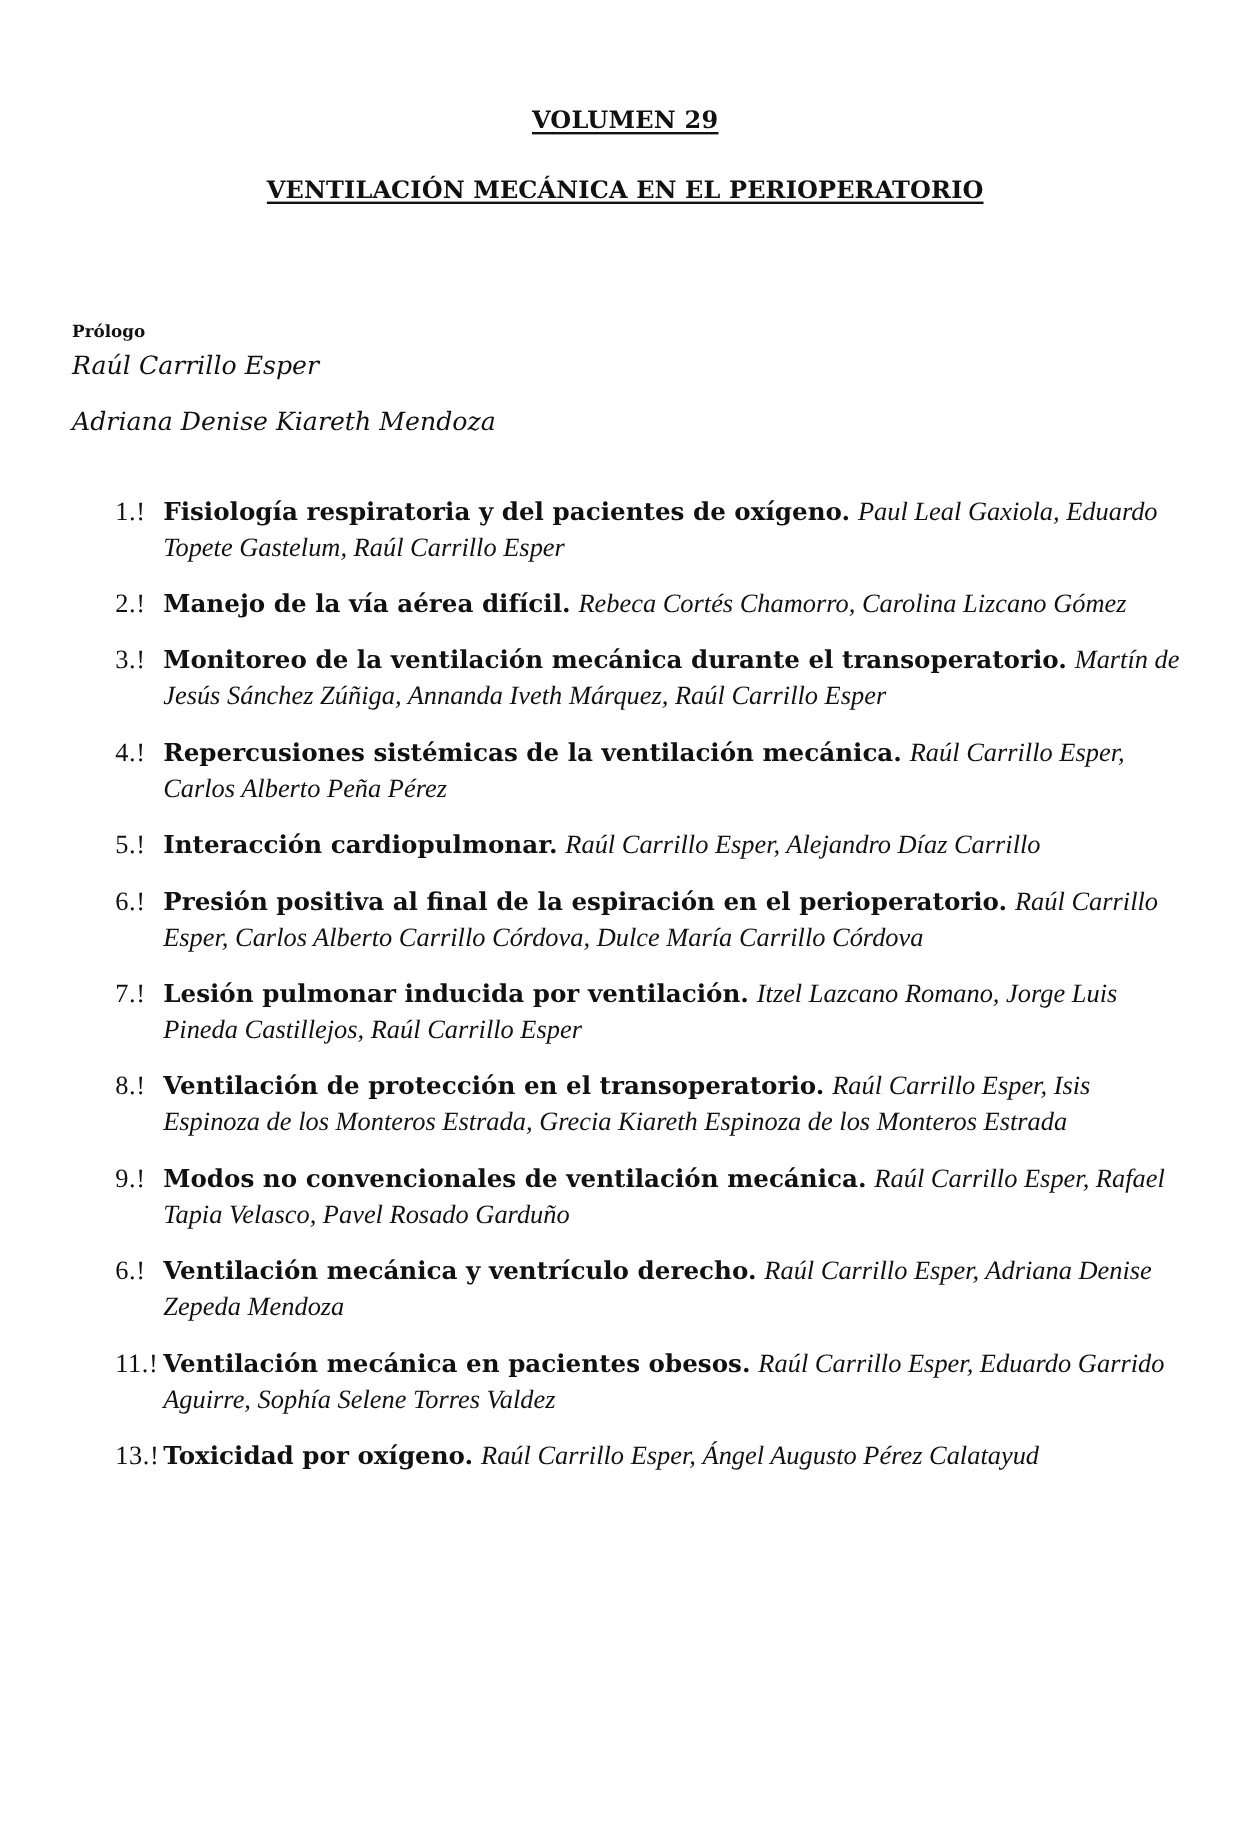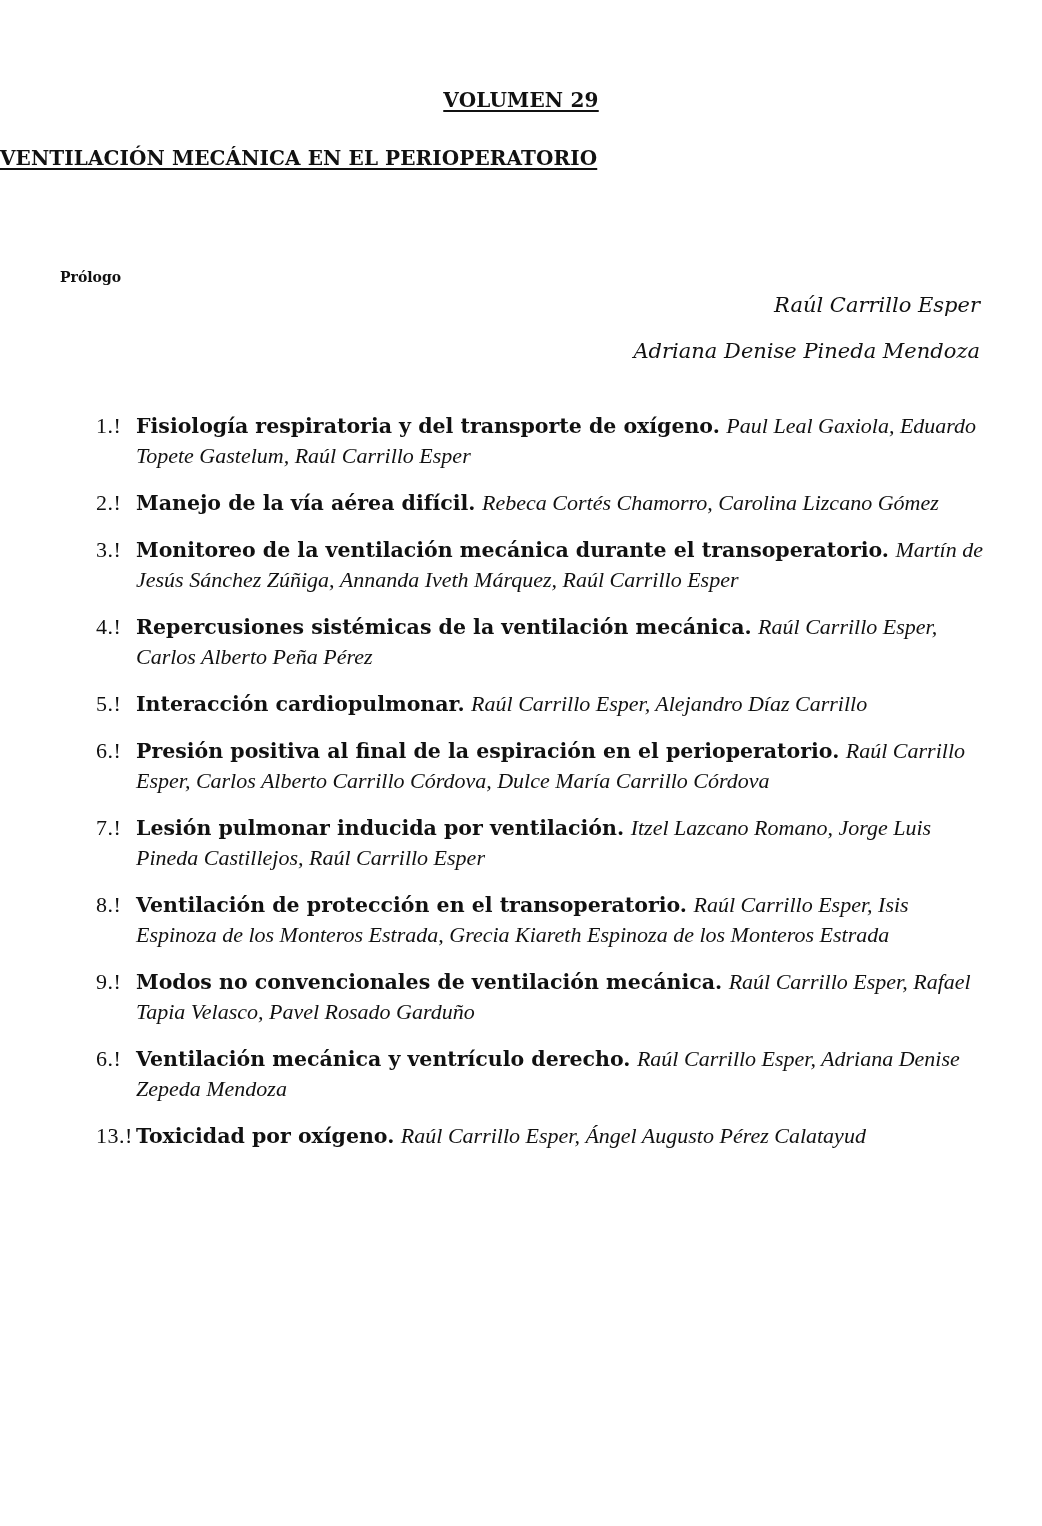--- a/index.html
+++ b/index.html
@@ -29,42 +29,41 @@
       font-weight: bold;
       font-size: 20px;
       text-decoration: underline;
       text-underline-offset: 3px;
       letter-spacing: 0.2px;
     }
     .book-title {
       position: absolute;
       left: 0; width: 1042px;
       top: 146px;
-      text-align: left;
+      text-align: center;
       font-weight: bold;
       font-size: 20px;
       text-decoration: underline;
       text-underline-offset: 3px;
       letter-spacing: 0.1px;
     }
     .front {
       position: absolute;
       left: 60px;
       width: 920px;
     }
     .front .head {
       font-weight: bold;
       font-size: 14px;
       line-height: 28px;
     }
     .front .author {
       font-style: italic;
       font-size: 21px;
       line-height: 28px;
-      text-align: right;
     }
     .prologo { top: 263px; }
     .intro { top: 337px; }
 
     .toc {
       position: absolute;
       left: 96px;
       top: 411px;
       width: 890px;
       list-style: none;
@@ -101,27 +100,27 @@
 <div class="page">
   <div class="vol-title">VOLUMEN 29</div>
   <div class="book-title">VENTILACIÓN MECÁNICA EN EL PERIOPERATORIO</div>
 
   <div class="front prologo">
     <div class="head">Prólogo</div>
     <div class="author">Raúl Carrillo Esper</div>
   </div>
 
   <div class="front intro">
-    <div class="author">Adriana Denise Pineda Mendoza</div>
+    <div class="author">Adriana Denise Kiareth Mendoza</div>
   </div>
 
   <ol class="toc">
     <li class="toc-item">
       <span class="toc-num">1.!</span>
-      <span class="toc-title">Fisiología respiratoria y del transporte de oxígeno.</span>
+      <span class="toc-title">Fisiología respiratoria y del pacientes de oxígeno.</span>
       <span class="toc-authors">Paul Leal Gaxiola, Eduardo Topete Gastelum, Raúl Carrillo Esper</span>
     </li>
     <li class="toc-item">
       <span class="toc-num">2.!</span>
       <span class="toc-title">Manejo de la vía aérea difícil.</span>
       <span class="toc-authors">Rebeca Cortés Chamorro, Carolina Lizcano Gómez</span>
     </li>
     <li class="toc-item">
       <span class="toc-num">3.!</span>
       <span class="toc-title">Monitoreo de la ventilación mecánica durante el transoperatorio.</span>
@@ -156,18 +155,23 @@
       <span class="toc-num">9.!</span>
       <span class="toc-title">Modos no convencionales de ventilación mecánica.</span>
       <span class="toc-authors">Raúl Carrillo Esper, Rafael Tapia Velasco, Pavel Rosado Garduño</span>
     </li>
     <li class="toc-item">
       <span class="toc-num">6.!</span>
       <span class="toc-title">Ventilación mecánica y ventrículo derecho.</span>
       <span class="toc-authors">Raúl Carrillo Esper, Adriana Denise Zepeda Mendoza</span>
     </li>
     <li class="toc-item">
+      <span class="toc-num">11.!</span>
+      <span class="toc-title">Ventilación mecánica en pacientes obesos.</span>
+      <span class="toc-authors">Raúl Carrillo Esper, Eduardo Garrido Aguirre, Sophía Selene Torres Valdez</span>
+    </li>
+    <li class="toc-item">
       <span class="toc-num">13.!</span>
       <span class="toc-title">Toxicidad por oxígeno.</span>
       <span class="toc-authors">Raúl Carrillo Esper, Ángel Augusto Pérez Calatayud</span>
     </li>
   </ol>
 </div>
 
 </body></html>

